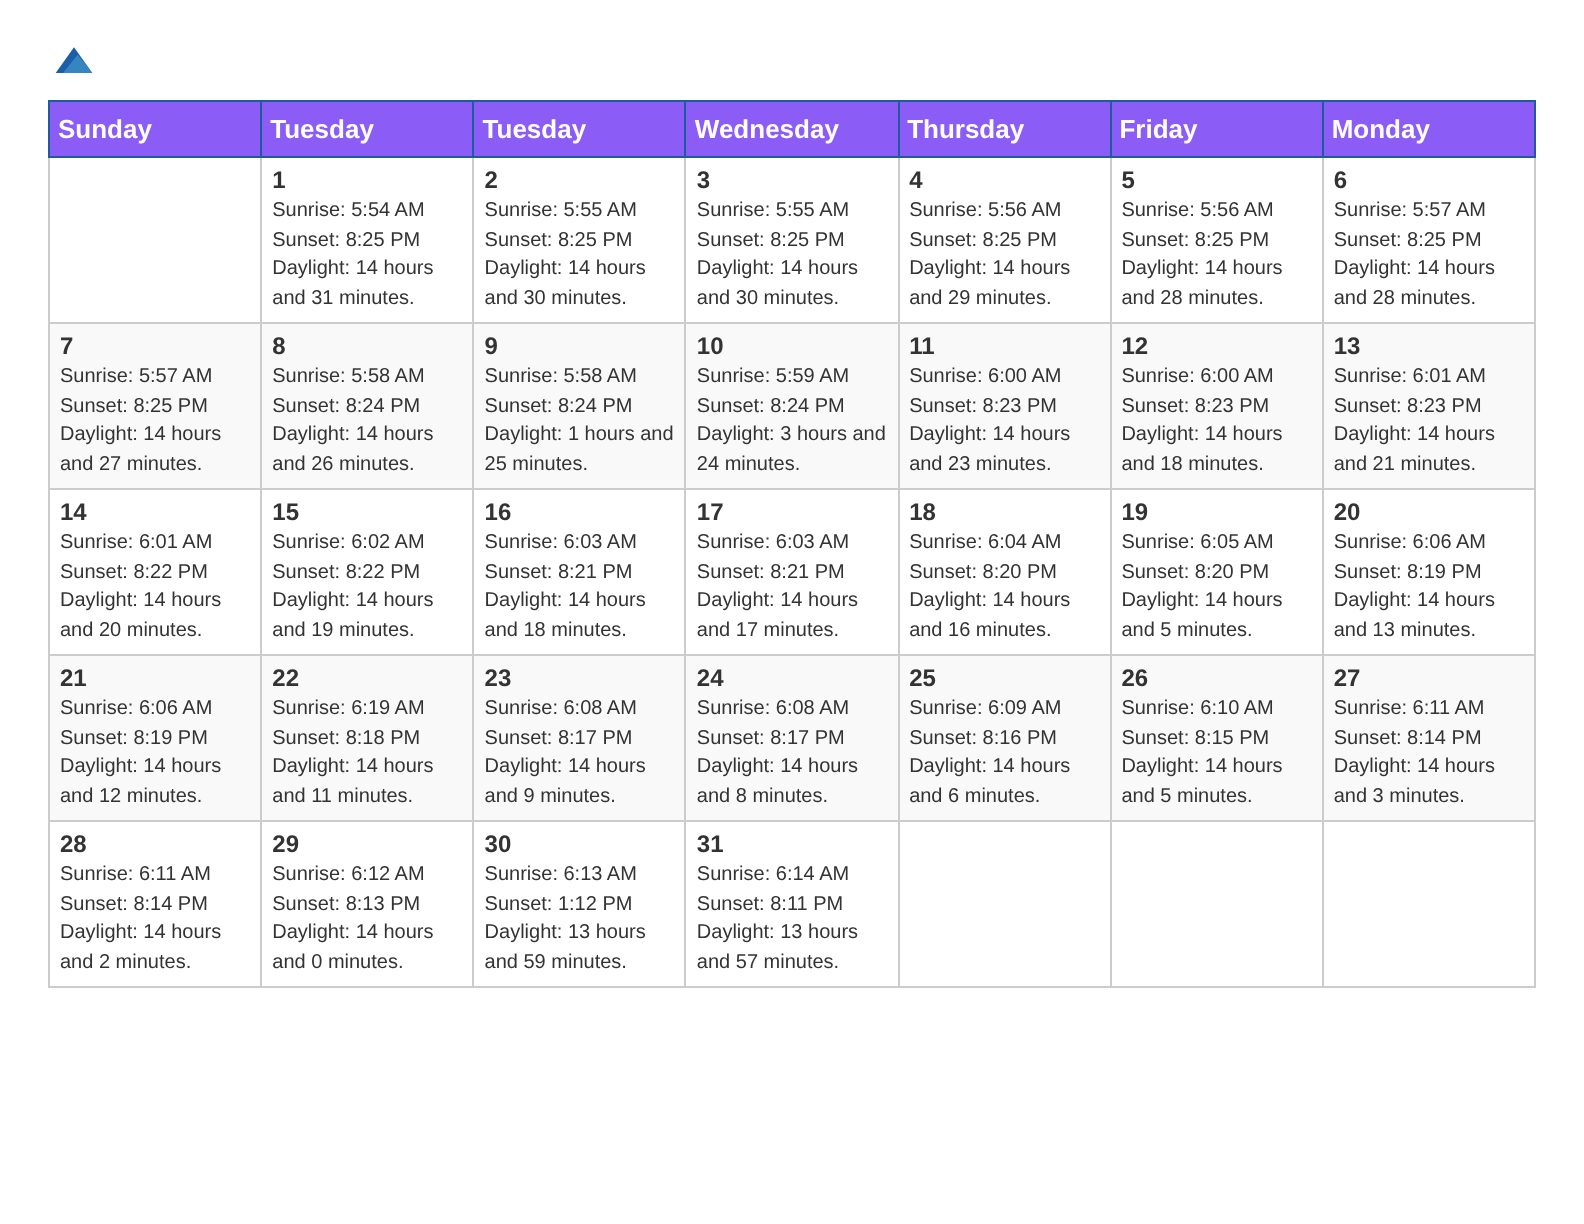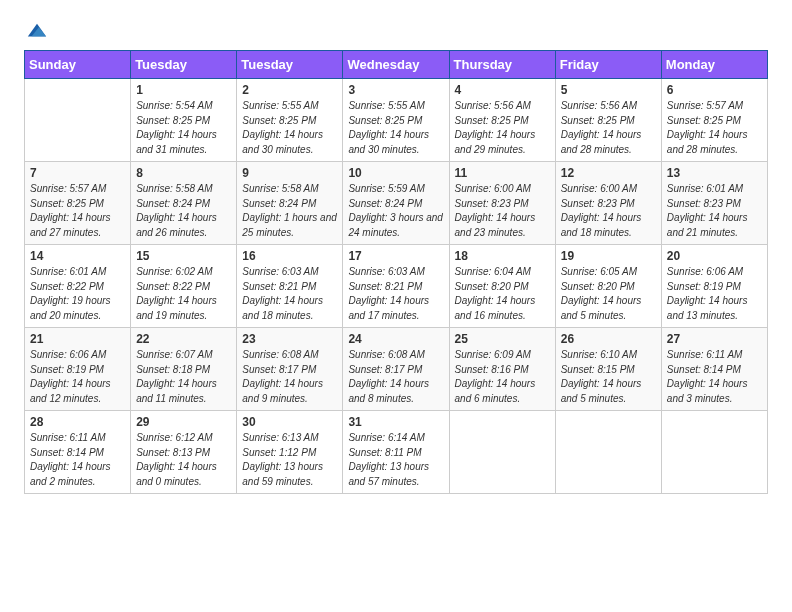--- a/index.html
+++ b/index.html
@@ -77,21 +77,20 @@
     .day-number {
       font-weight: bold;
       font-size: 12px;
       display: block;
       margin-bottom: 2px;
     }
     .day-info {
       font-size: 10px;
       line-height: 1.45;
       color: #333;
-      font-style: italic;
     }
     .empty-cell {
       background: #fff;
     }
   </style>
 </head>
 <body>
 
 <div class="header-area">
   <div class="logo">
@@ -233,21 +232,21 @@
           <span>Daylight: 14 hours and 21 minutes.</span>
         </div>
         </td>
       </tr>
       <tr>
         <td>
           <span class="day-number">14</span>
         <div class="day-info">
           <span>Sunrise: 6:01 AM</span><br>
           <span>Sunset: 8:22 PM</span><br>
-          <span>Daylight: 19 hours and 20 minutes.</span>
+          <span>Daylight: 14 hours and 20 minutes.</span>
         </div>
         </td>
         <td>
           <span class="day-number">15</span>
         <div class="day-info">
           <span>Sunrise: 6:02 AM</span><br>
           <span>Sunset: 8:22 PM</span><br>
           <span>Daylight: 14 hours and 19 minutes.</span>
         </div>
         </td>
@@ -297,21 +296,21 @@
           <span class="day-number">21</span>
         <div class="day-info">
           <span>Sunrise: 6:06 AM</span><br>
           <span>Sunset: 8:19 PM</span><br>
           <span>Daylight: 14 hours and 12 minutes.</span>
         </div>
         </td>
         <td>
           <span class="day-number">22</span>
         <div class="day-info">
-          <span>Sunrise: 6:07 AM</span><br>
+          <span>Sunrise: 6:19 AM</span><br>
           <span>Sunset: 8:18 PM</span><br>
           <span>Daylight: 14 hours and 11 minutes.</span>
         </div>
         </td>
         <td>
           <span class="day-number">23</span>
         <div class="day-info">
           <span>Sunrise: 6:08 AM</span><br>
           <span>Sunset: 8:17 PM</span><br>
           <span>Daylight: 14 hours and 9 minutes.</span>

